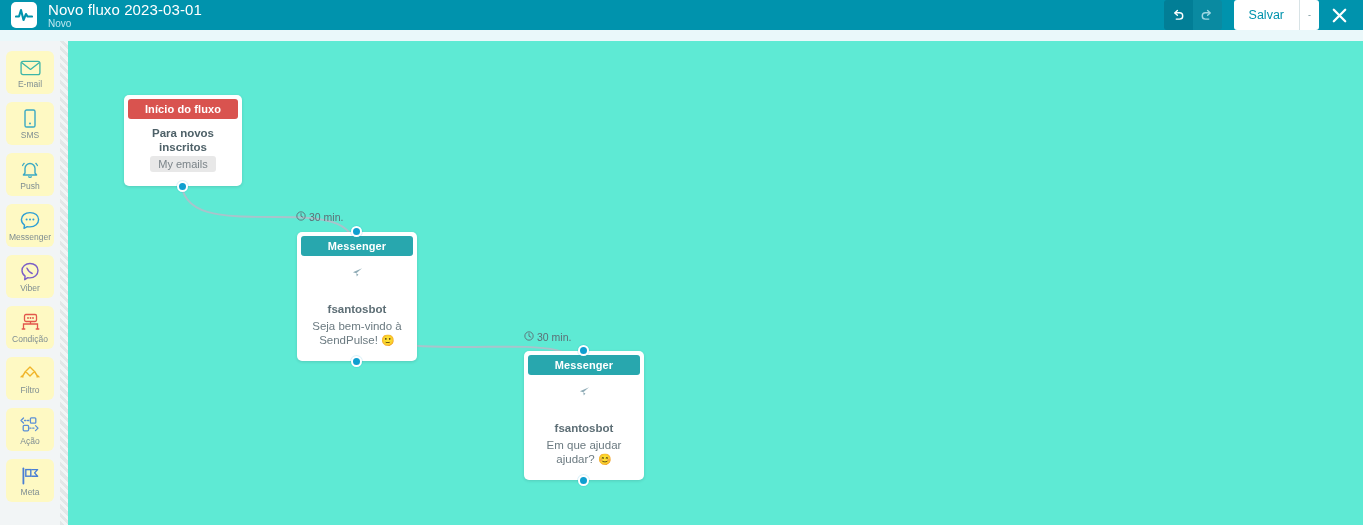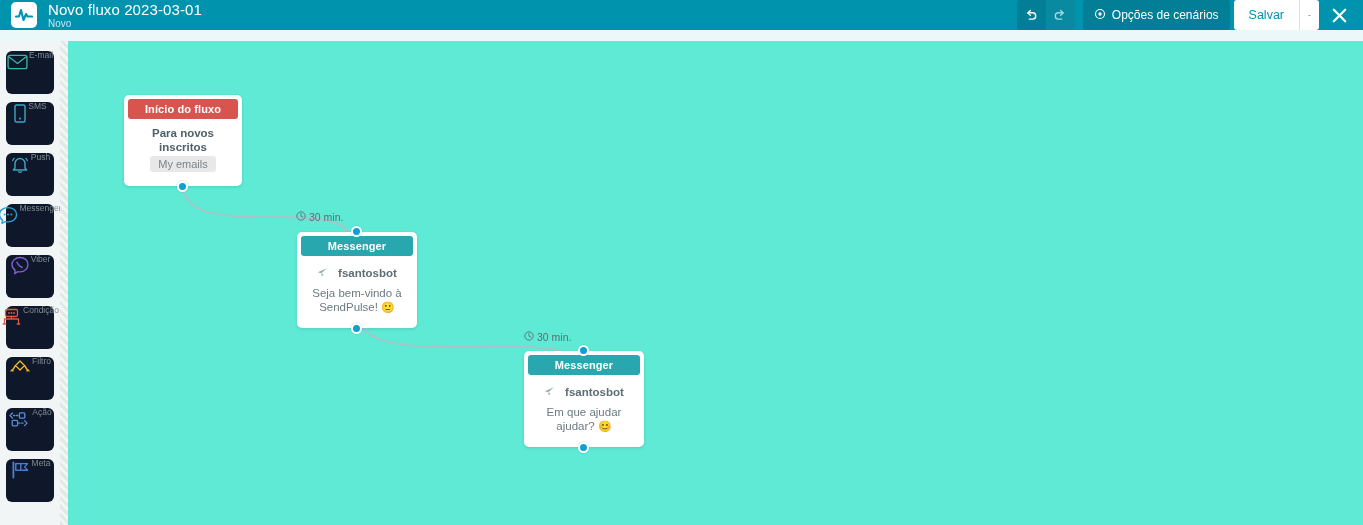--- a/index.html
+++ b/index.html
@@ -69,23 +69,23 @@
   
   .sidebar {
     position: absolute; left: 0; top: 41px;
     width: 60px; height: 484px;
     background: #f2f5f6;
     padding-top: 10px;
     overflow: hidden;
   }
   .side-item {
     width: 48px; height: 43px; margin: 0 auto 8px auto;
-    background: #0f172a; border-radius: 6px;
-    display: flex; flex-direction: row;
-    align-items: flex-start; justify-content: center;
+    background: #fef9c3; border-radius: 6px;
+    display: flex; flex-direction: column;
+    align-items: center; justify-content: center;
     cursor: pointer; gap: 1px;
   }
   .side-item .si-icon { height: 22px; display: flex; align-items: center; justify-content: center; }
   .side-item .si-label {
     font-size: 8.5px; color: #7e8d92; line-height: 1; white-space: nowrap;
   }
 
   
   .canvas {
     position: absolute; left: 60px; top: 41px;
@@ -115,21 +115,21 @@
   }
   .node-head.start { background: #d9534f; }
   .node-head.messenger { background: #28a7ae; }
   .node-body { padding: 8px 6px 10px 6px; }
   .node-line {
     font-size: 11.5px; color: #6b7a80; line-height: 13.5px;
   }
   .node-line.bold { color: #4e6168; font-weight: bold; }
   .bot-row {
     display: flex; align-items: center; justify-content: center;
-    gap: 10px; margin-bottom: 5px;
+    gap: 21px; margin-bottom: 5px; flex-direction: column;
   }
   .bot-name { font-size: 11.5px; font-weight: bold; color: #5d6e75; }
   .tag {
     display: inline-block; 
     background: #e8e8e8; color: #7b8489;
     font-size: 11px; padding: 2px 8px; border-radius: 3px;
   }
 
   .port {
     position: absolute; width: 11px; height: 11px;
@@ -169,29 +169,20 @@
           <path d="M7.3 2.8 L4.3 5.6 L7.3 8.2" fill="none" stroke="#ffffff" stroke-width="1.6" stroke-linecap="round" stroke-linejoin="round"></path>
         </svg>
       </div>
       <div class="icon-btn redo">
         <svg width="14" height="14" viewBox="0 0 16 16" aria-hidden="true">
           <path d="M11 5.5 H6.2 a3.6 3.6 0 0 0 0 7.2 H10" fill="none" stroke="#9fd7e3" stroke-width="1.6" stroke-linecap="round"></path>
           <path d="M8.7 2.8 L11.7 5.6 L8.7 8.2" fill="none" stroke="#9fd7e3" stroke-width="1.6" stroke-linecap="round" stroke-linejoin="round"></path>
         </svg>
       </div>
 
-      <div class="scen-btn">
-        <span>
-          <svg width="12" height="12" viewBox="0 0 16 16" aria-hidden="true">
-            <circle cx="8" cy="8" r="6" fill="none" stroke="#ffffff" stroke-width="1.5"></circle>
-            <circle cx="8" cy="8" r="2.2" fill="#ffffff"></circle>
-          </svg>
-        </span>
-        <span>Opções de cenários</span>
-      </div>
 
       <div class="save-group">
         <div class="save-btn">Salvar</div>
         <div class="save-caret">-</div>
       </div>
 
       <div class="close-btn">
         <svg width="19" height="19" viewBox="0 0 20 20" aria-hidden="true">
           <path d="M4 4 L16 16 M16 4 L4 16" stroke="#ffffff" stroke-width="2.4" stroke-linecap="round"></path>
         </svg>

